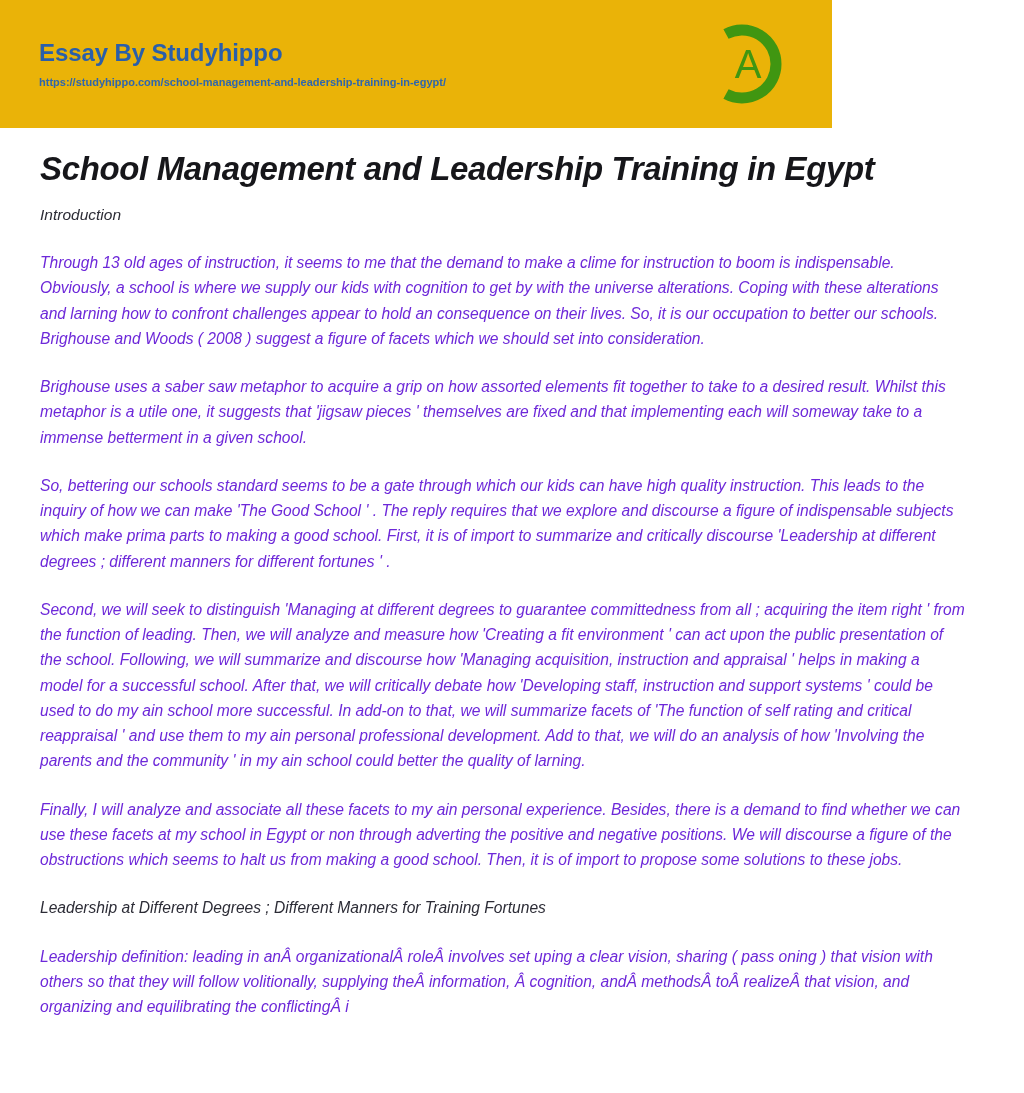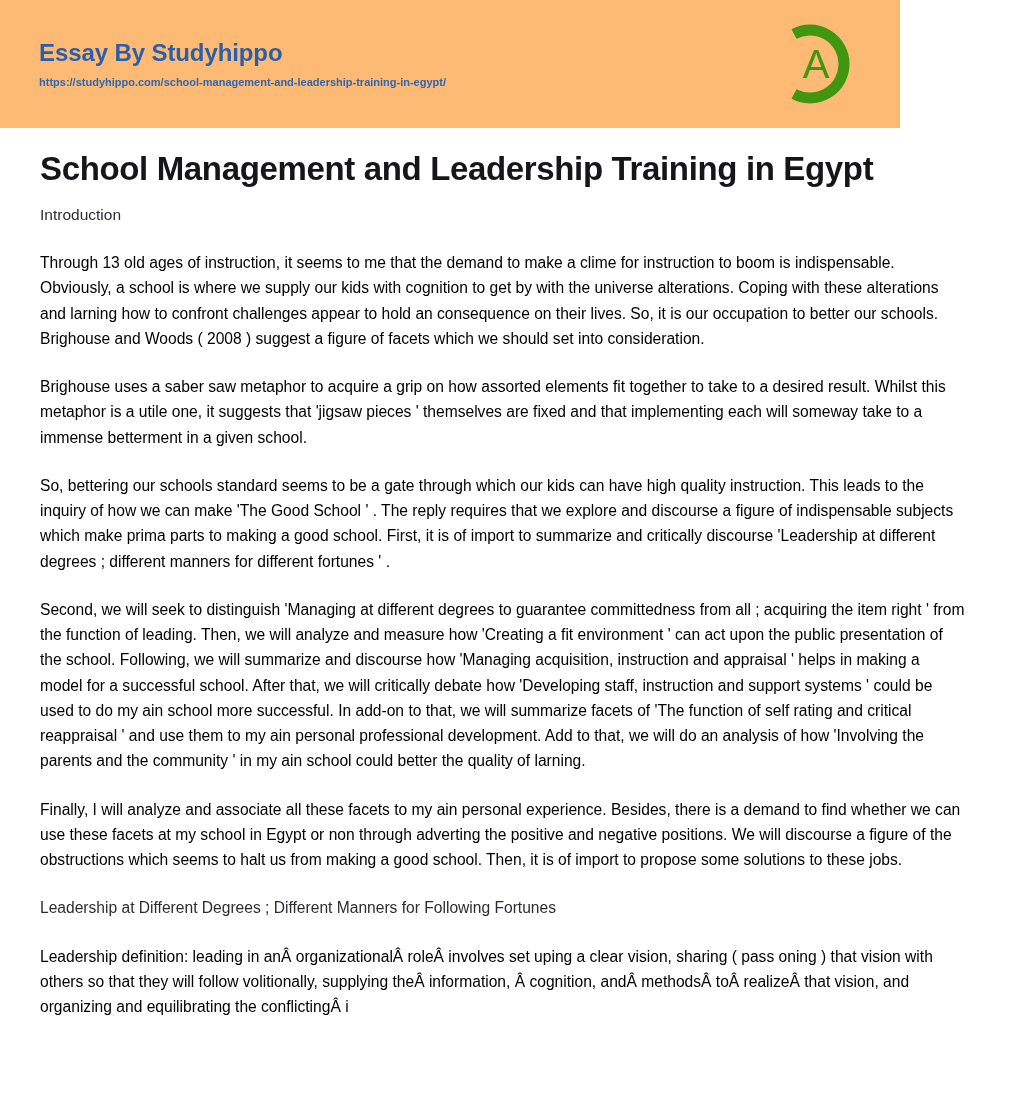--- a/index.html
+++ b/index.html
@@ -10,23 +10,23 @@
   body {
     width: 1024px;
     min-height: 1093px;
     background: #ffffff;
     font-family: "Liberation Sans", sans-serif;
     -webkit-font-smoothing: antialiased;
   }
 
   
   .site-header {
-    width: 900px;
+    width: 832px;
     height: 128px;
-    background: #fdba74;
+    background: #eab308;
     box-sizing: border-box;
     position: relative;
     display: flex;
     align-items: center;
   }
   .header-text {
     padding-left: 39px;
     display: flex;
     flex-direction: column;
     gap: 9px;
@@ -52,39 +52,40 @@
     top: 16px;
     width: 96px;
     height: 96px;
   }
 
   
   .doc {
     padding: 22px 40px 40px 40px;
     box-sizing: border-box;
     width: 1005px;
+    font-style: italic;
   }
   .doc-title {
     font-size: 33px;
     font-weight: bold;
     color: #16161a;
     line-height: 1.14;
     margin: 0 0 16px 0;
     letter-spacing: -0.35px;
     max-width: 930px;
   }
   .section-label {
     font-size: 15.5px;
     color: #2c2c36;
     margin: 12px 0 24px 0;
     line-height: 1.45;
   }
   .para {
     font-size: 15.6px;
-    color: #000000;
+    color: #6d28d9;
     line-height: 1.62;
     margin: 0 0 23px 0;
     text-align: left;
   }
   .para:last-child { margin-bottom: 8px; }
   .subhead {
     font-size: 15.6px;
     color: #2c2c36;
     line-height: 1.62;
     margin: 0 0 23px 0;
@@ -114,16 +115,16 @@
   <h1 class="doc-title">School Management and Leadership Training in Egypt</h1>
 
   <div class="section-label">Introduction</div>
 
   <p class="para">Through 13 old ages of instruction, it seems to me that the demand to make a clime for instruction to boom is indispensable. Obviously, a school is where we supply our kids with cognition to get by with the universe alterations. Coping with these alterations and larning how to confront challenges appear to hold an consequence on their lives. So, it is our occupation to better our schools. Brighouse and Woods ( 2008 ) suggest a figure of facets which we should set into consideration.</p>
   <p class="para">Brighouse uses a saber saw metaphor to acquire a grip on how assorted elements fit together to take to a desired result. Whilst this metaphor is a utile one, it suggests that 'jigsaw pieces ' themselves are fixed and that implementing each will someway take to a immense betterment in a given school.</p>
   <p class="para">So, bettering our schools standard seems to be a gate through which our kids can have high quality instruction. This leads to the inquiry of how we can make 'The Good School ' . The reply requires that we explore and discourse a figure of indispensable subjects which make prima parts to making a good school. First, it is of import to summarize and critically discourse 'Leadership at different degrees ; different manners for different fortunes ' .</p>
   <p class="para">Second, we will seek to distinguish 'Managing at different degrees to guarantee committedness from all ; acquiring the item right ' from the function of leading. Then, we will analyze and measure how 'Creating a fit environment ' can act upon the public presentation of the school. Following, we will summarize and discourse how 'Managing acquisition, instruction and appraisal ' helps in making a model for a successful school. After that, we will critically debate how 'Developing staff, instruction and support systems ' could be used to do my ain school more successful. In add-on to that, we will summarize facets of 'The function of self rating and critical reappraisal ' and use them to my ain personal professional development. Add to that, we will do an analysis of how 'Involving the parents and the community ' in my ain school could better the quality of larning.</p>
   <p class="para">Finally, I will analyze and associate all these facets to my ain personal experience. Besides, there is a demand to find whether we can use these facets at my school in Egypt or non through adverting the positive and negative positions. We will discourse a figure of the obstructions which seems to halt us from making a good school. Then, it is of import to propose some solutions to these jobs.</p>
 
-  <div class="subhead">Leadership at Different Degrees ; Different Manners for Following Fortunes</div>
+  <div class="subhead">Leadership at Different Degrees ; Different Manners for Training Fortunes</div>
 
   <p class="para">Leadership definition: leading in anÂ organizationalÂ roleÂ involves set uping a clear vision, sharing ( pass oning ) that vision with others so that they will follow volitionally, supplying theÂ information, Â cognition, andÂ methodsÂ toÂ realizeÂ that vision, and organizing and equilibrating the conflictingÂ i</p>
 </div>
 
 </body></html>

